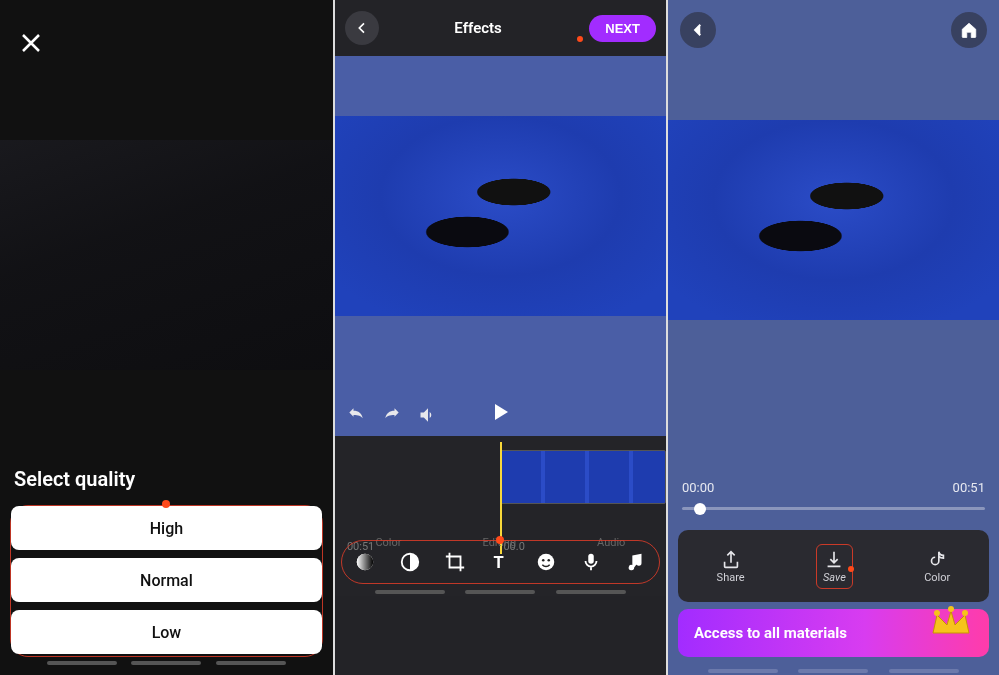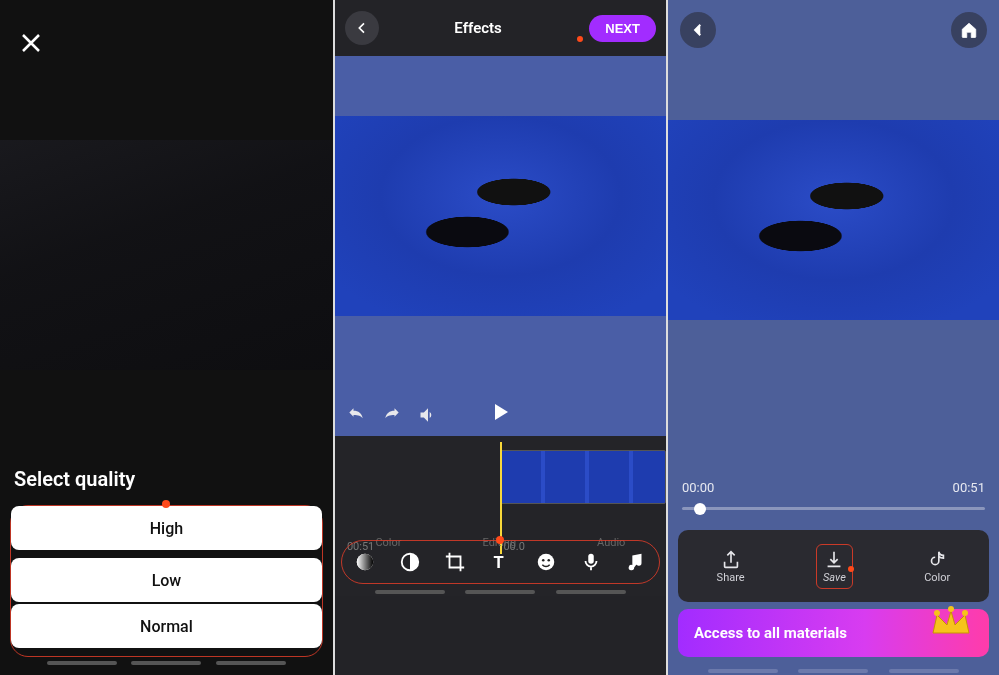--- a/index.html
+++ b/index.html
@@ -170,22 +170,22 @@
     <svg viewBox="0 0 24 24">
         <path d="M4 4 L20 20 M20 4 L4 20"></path>
       </svg>
   </div>
   <div class="darkimg"></div>
   <div class="bottom">
     <div class="title">Select quality</div>
     <div class="hl-wrap">
       <div class="hl-dot"></div>
       <div class="opt">High</div>
+      <div class="opt">Normal</div>
       <div class="opt" style="margin-bottom:2px">Low</div>
-      <div class="opt">Normal</div>
     </div>
     <div class="home-bars">
         <div></div>
         <div></div>
         <div></div>
       </div>
   </div>
 </div>
 
 <div class="panel p2">

